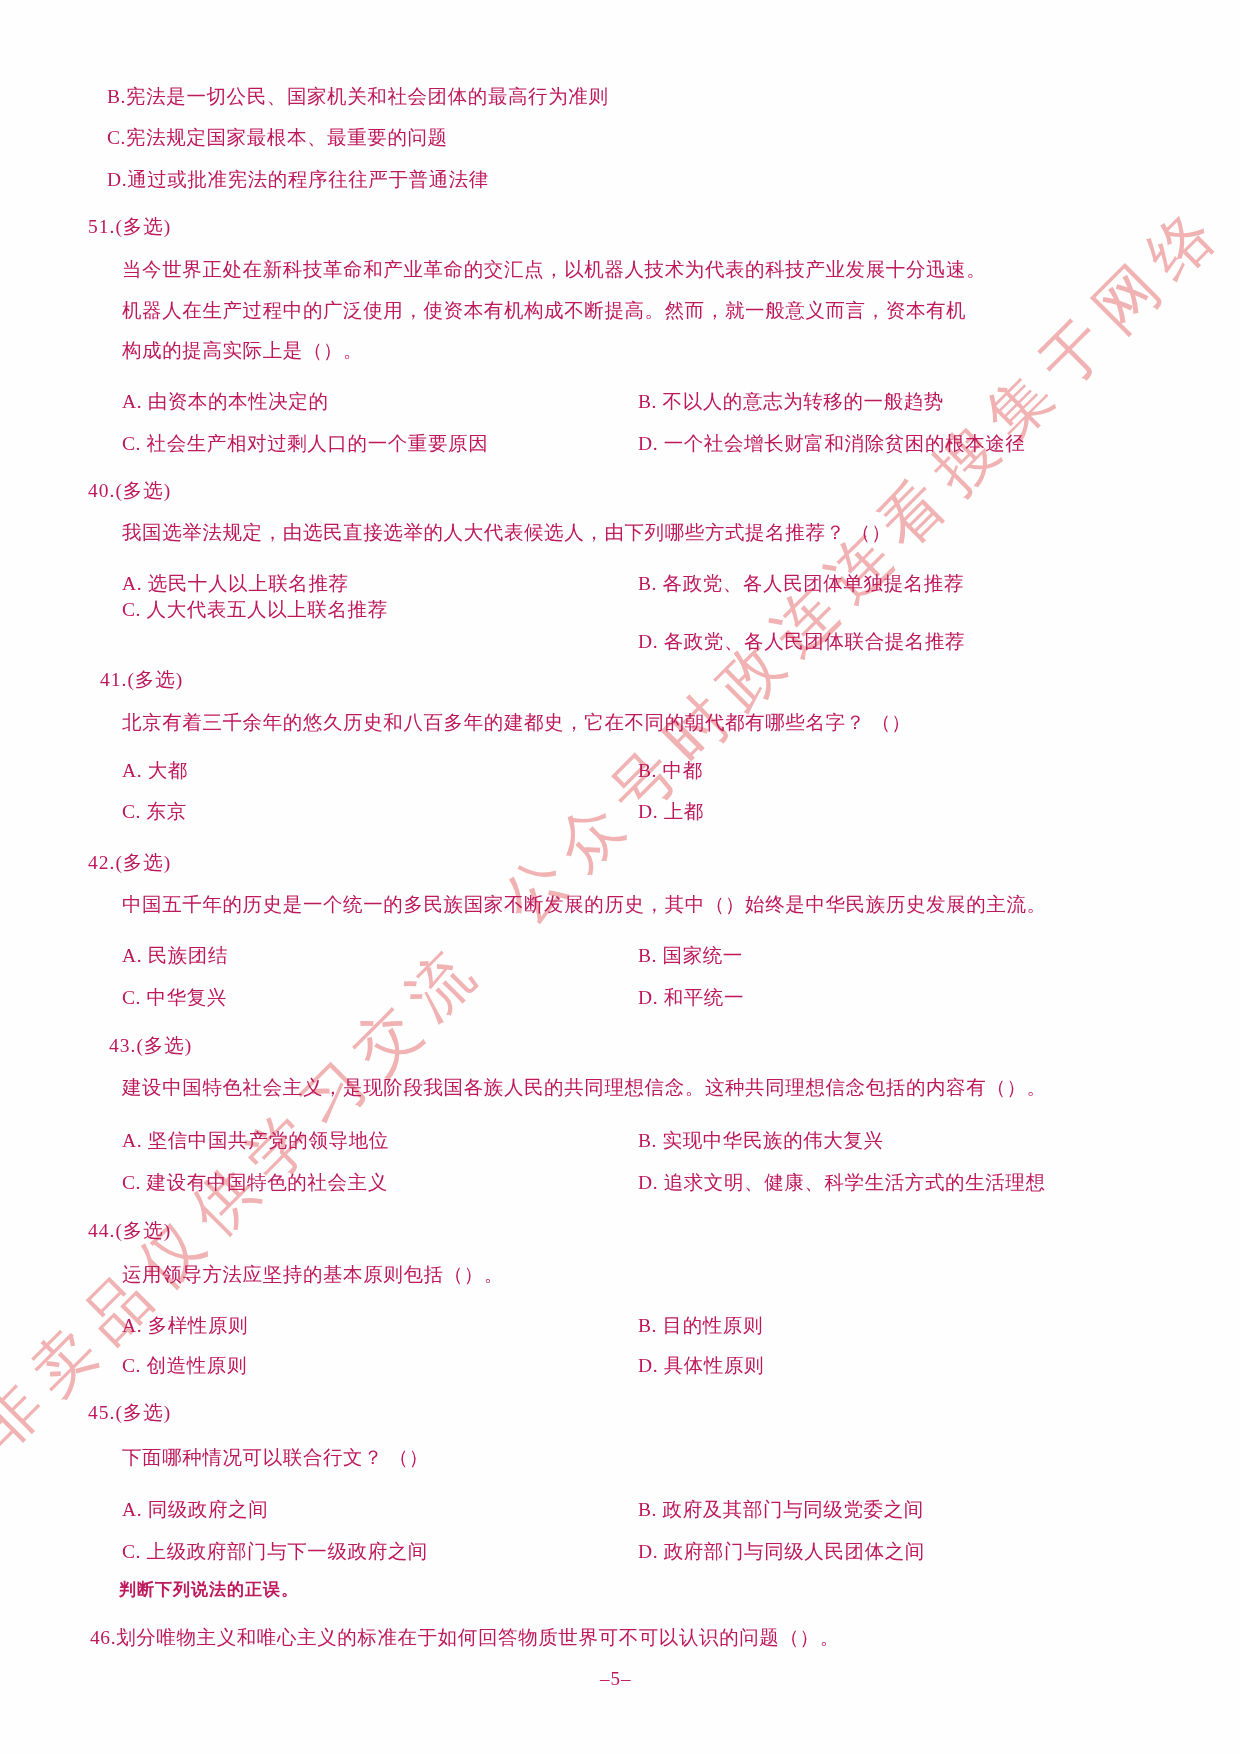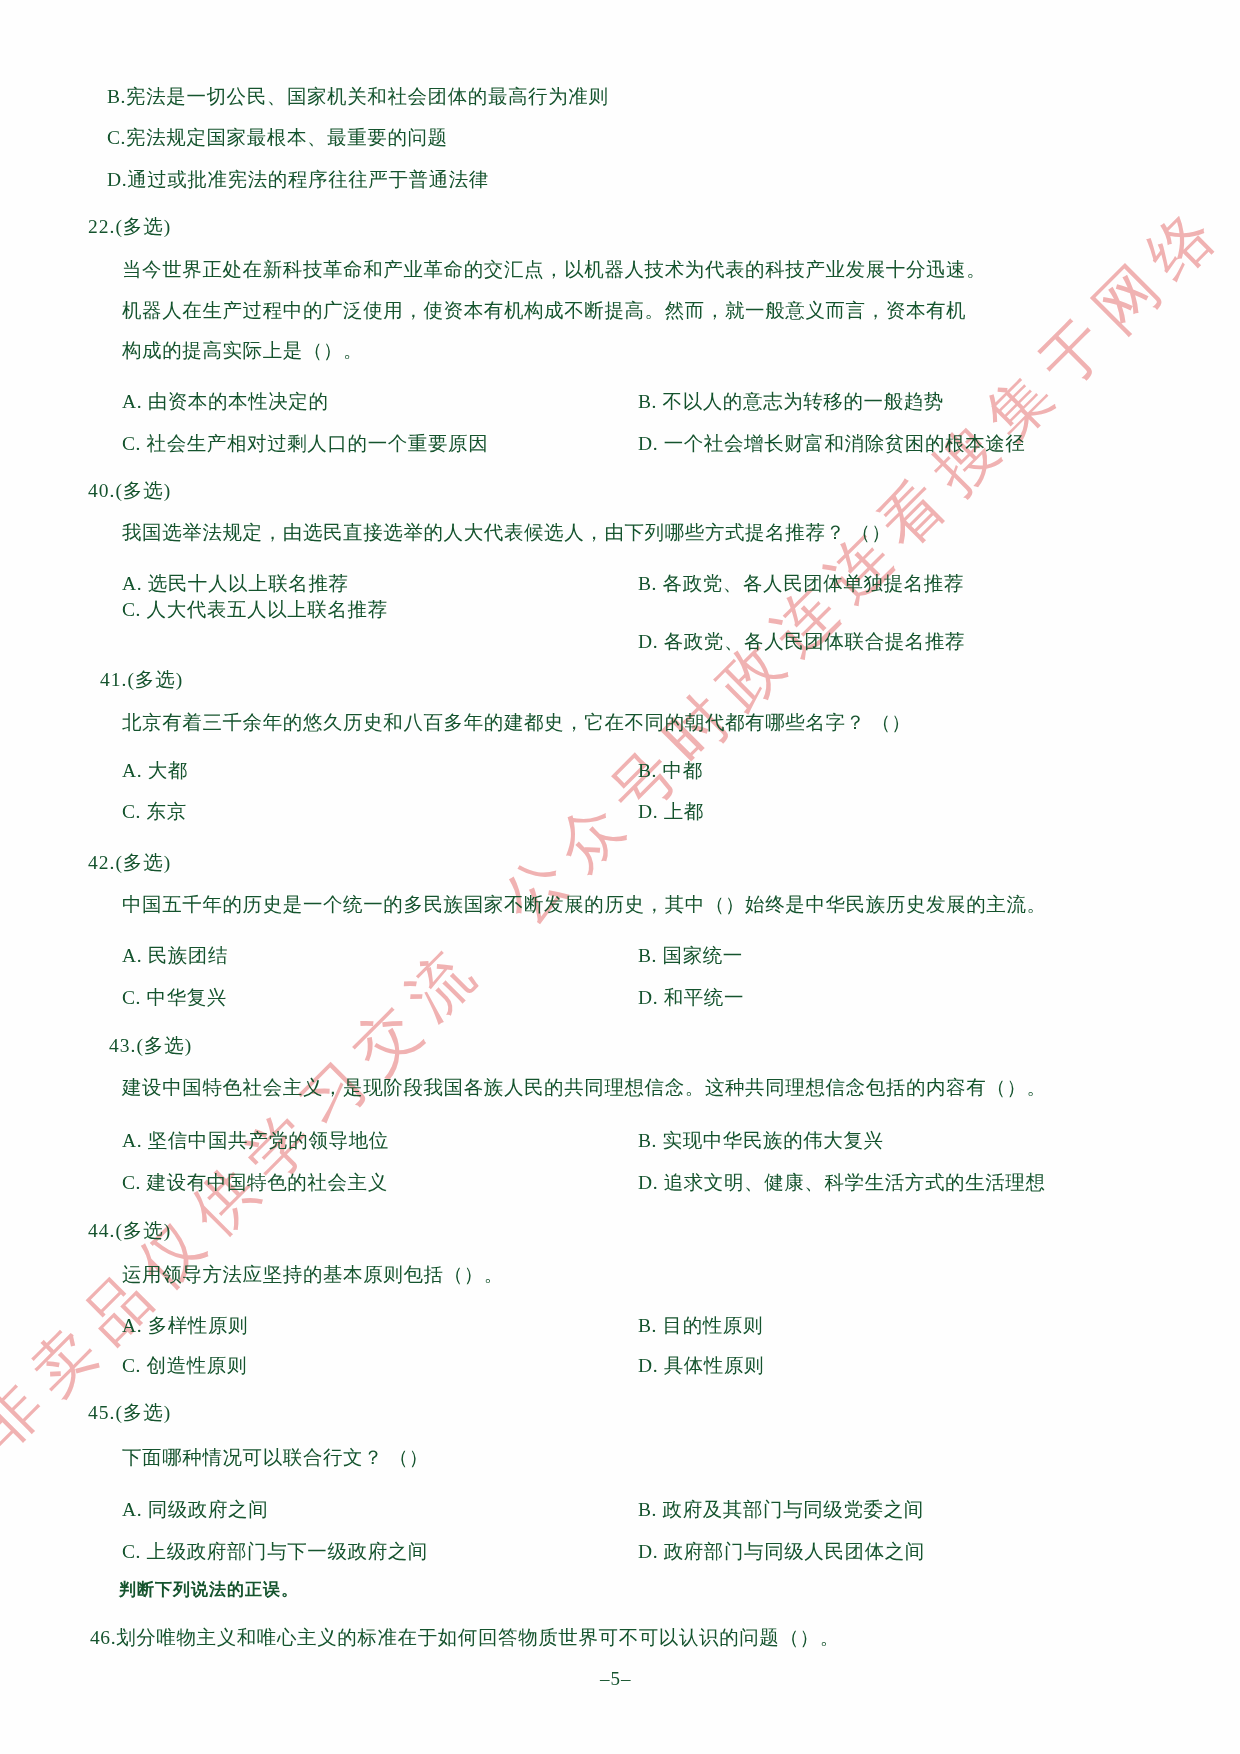--- a/index.html
+++ b/index.html
@@ -11,21 +11,21 @@
     overflow:hidden;
     font-family:"Liberation Serif","DejaVu Serif",serif;
     color:#1c1c1c;
   }
   .t{
     position:absolute;
     white-space:nowrap;
     font-size:19.5px;
     letter-spacing:0.6px;
     line-height:1.2;
-    color:#14532d;
+    color:#be185d;
     text-align:right;
   }
   .qnum{letter-spacing:1px;}
   .bold-head{font-weight:700;font-size:17px;letter-spacing:1px;}
   .pagenum{font-size:19px;letter-spacing:1px;}
   .watermark{
     position:absolute;
     left:-12px;
     top:1396px;
     transform:rotate(-45deg);
@@ -43,21 +43,21 @@
 <body>
 
 <div class="page">
 
   <div class="watermark" style="color: rgb(228, 104, 104); opacity: 0.5;">非卖品仅供学习交流 公众号时政连连看搜集于网络</div>
 
   <div class="t" style="left:107px;top:85px;">B.宪法是一切公民、国家机关和社会团体的最高行为准则</div>
   <div class="t" style="left:107px;top:126px;">C.宪法规定国家最根本、最重要的问题</div>
   <div class="t" style="left:107px;top:168px;">D.通过或批准宪法的程序往往严于普通法律</div>
 
-  <div class="t qnum" style="left:88px;top:215px;">22.(多选)</div>
+  <div class="t qnum" style="left:88px;top:215px;">51.(多选)</div>
   <div class="t" style="left:122px;top:299px;">机器人在生产过程中的广泛使用，使资本有机构成不断提高。然而，就一般意义而言，资本有机</div>
   <div class="t" style="left:122px;top:258px;">当今世界正处在新科技革命和产业革命的交汇点，以机器人技术为代表的科技产业发展十分迅速。</div>
   <div class="t" style="left:122px;top:339px;">构成的提高实际上是（）。</div>
   <div class="t" style="left:122px;top:390px;">A. 由资本的本性决定的</div>
   <div class="t" style="left:638px;top:390px;">B. 不以人的意志为转移的一般趋势</div>
   <div class="t" style="left:122px;top:432px;">C. 社会生产相对过剩人口的一个重要原因</div>
   <div class="t" style="left:638px;top:432px;">D. 一个社会增长财富和消除贫困的根本途径</div>
 
   <div class="t qnum" style="left:88px;top:479px;">40.(多选)</div>
   <div class="t" style="left:122px;top:521px;">我国选举法规定，由选民直接选举的人大代表候选人，由下列哪些方式提名推荐？ （）</div>

